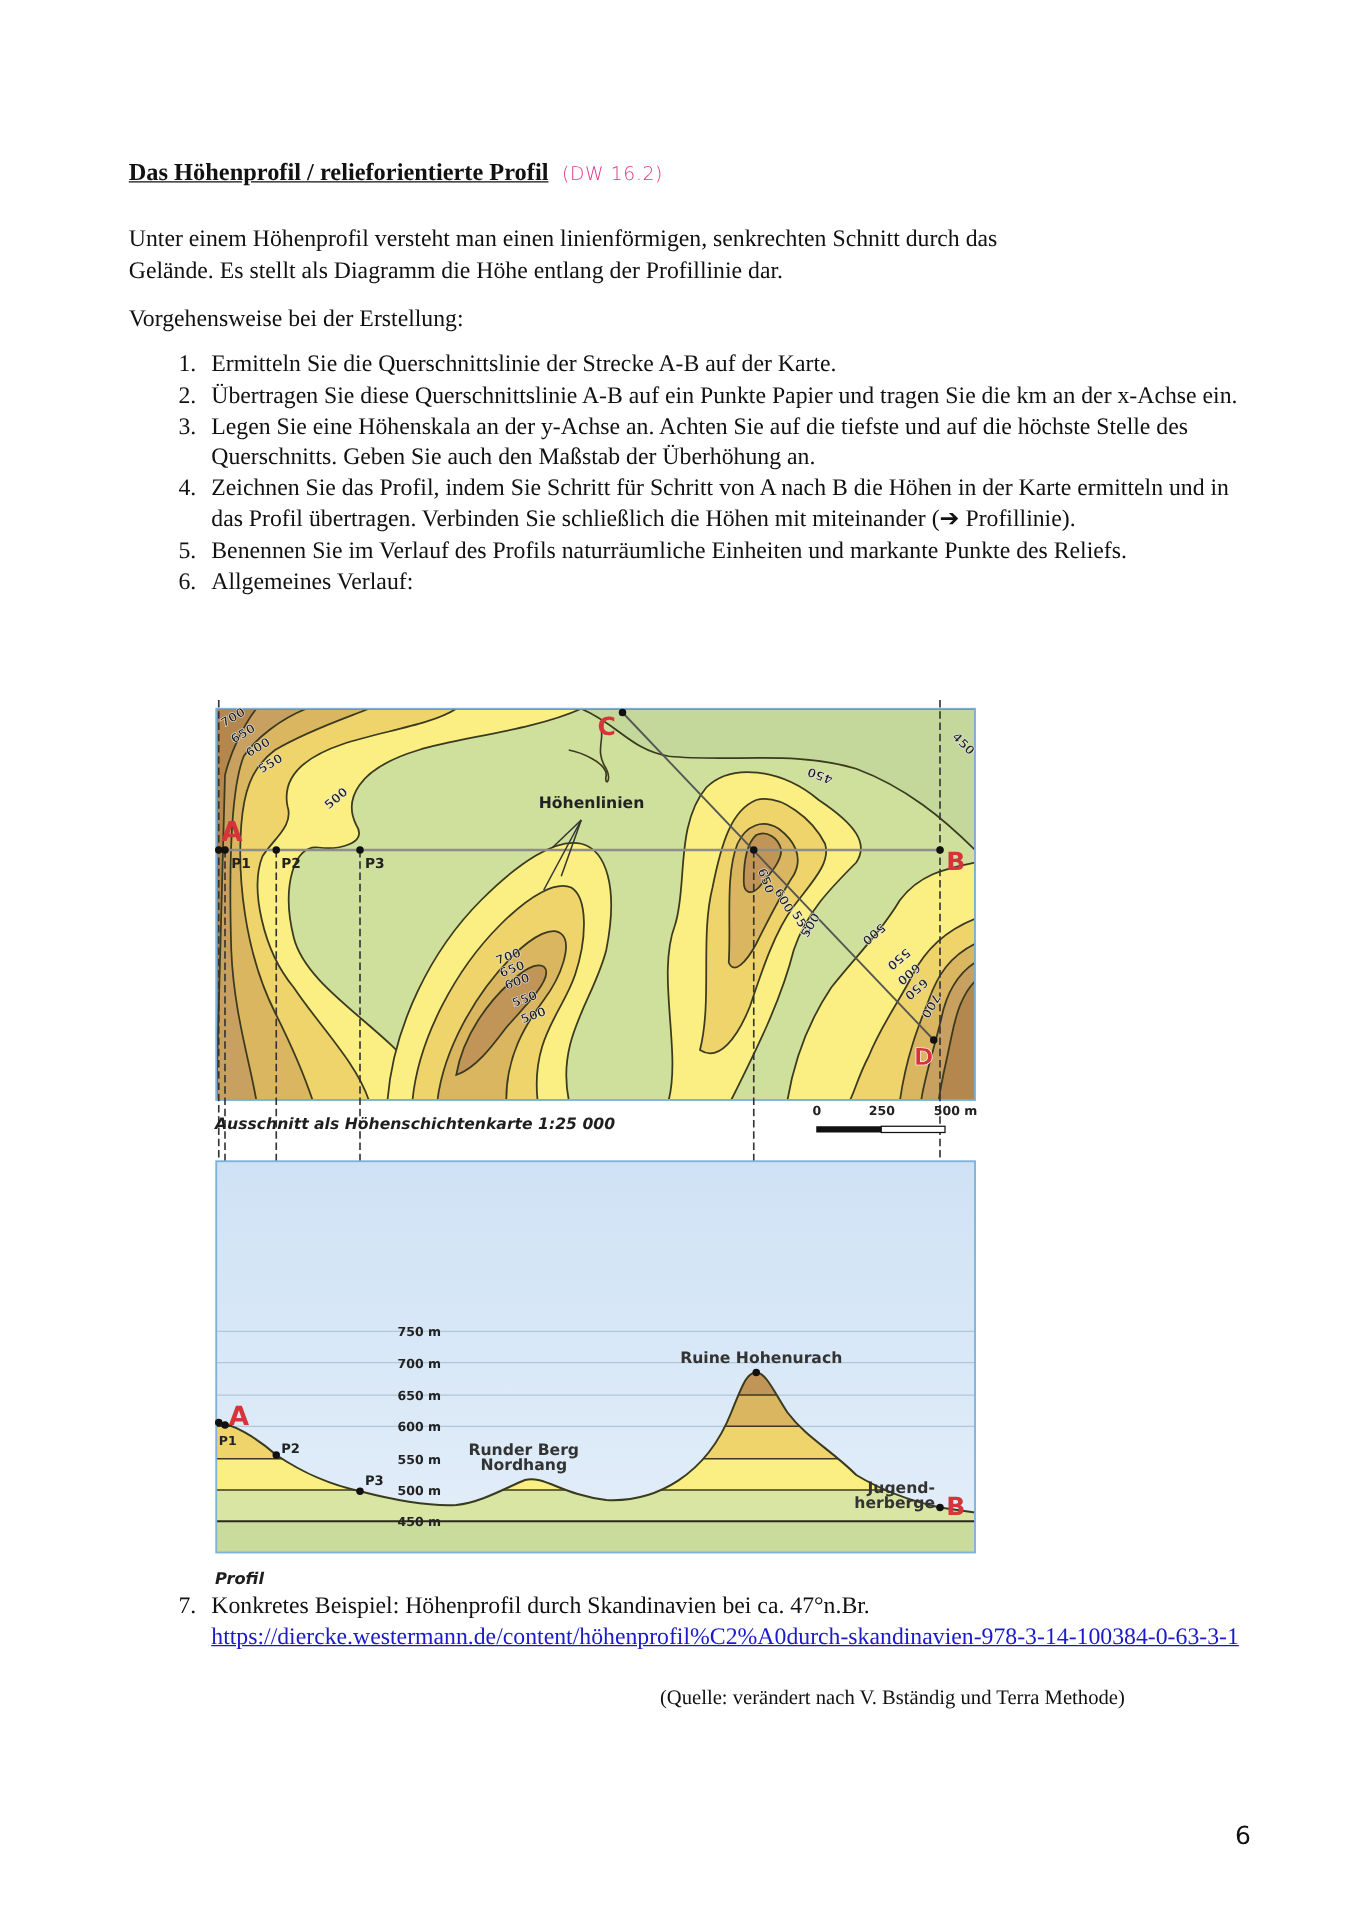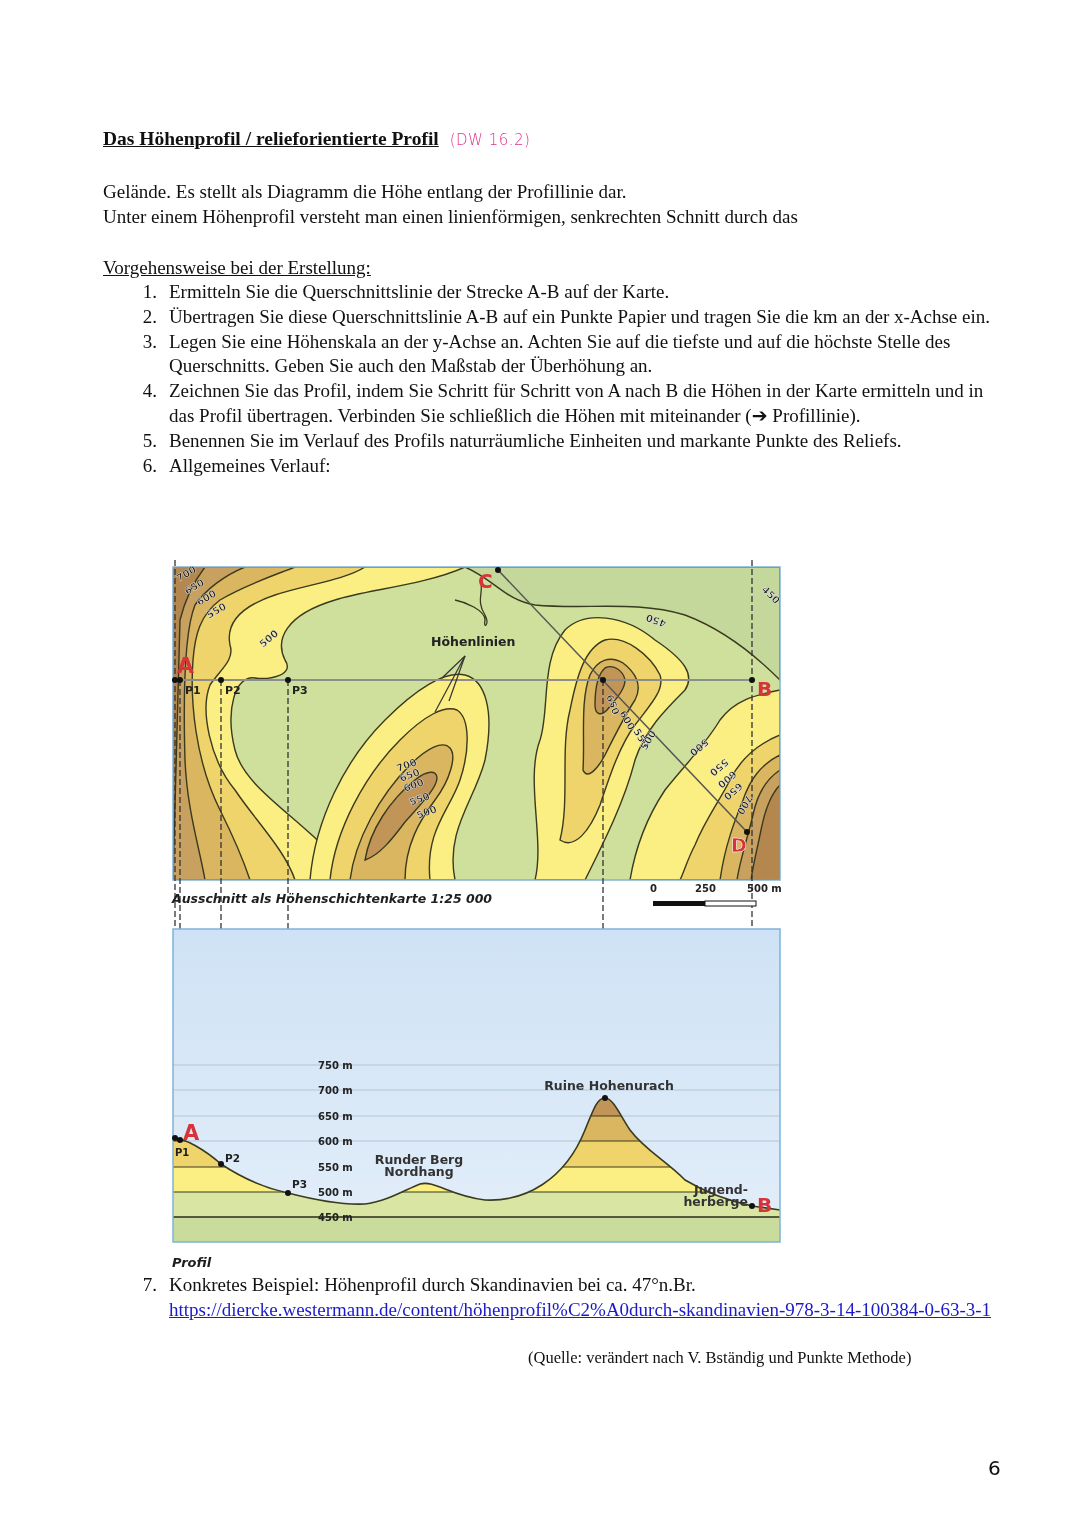--- a/index.html
+++ b/index.html
@@ -23,25 +23,25 @@
 <body>
 
 <div class="page">
 
   <div class="title-line">
     <span class="title">Das Höhenprofil / relieforientierte Profil</span>
     <span class="handnote">(DW 16.2)</span>
   </div>
 
   <div class="para" style="top:180px;">
+    <div>Unter einem Höhenprofil versteht man einen linienförmigen, senkrechten Schnitt durch das</div>
     <div>Gelände. Es stellt als Diagramm die Höhe entlang der Profillinie dar.</div>
-    <div>Unter einem Höhenprofil versteht man einen linienförmigen, senkrechten Schnitt durch das</div>
   </div>
 
-  <div class="para" style="top:256px;text-decoration:underline;">Vorgehensweise bei der Erstellung:</div>
+  <div class="para" style="top:244px;">Vorgehensweise bei der Erstellung:</div>
 
   <ol class="list" style="top:280px;">
     <li><span class="num">1.</span><span>Ermitteln Sie die Querschnittslinie der Strecke A-B auf der Karte.</span></li>
     <li><span class="num">2.</span><span>Übertragen Sie diese Querschnittslinie A-B auf ein Punkte Papier und tragen Sie die km an der x-Achse ein.</span></li>
     <li><span class="num">3.</span><span>Legen Sie eine Höhenskala an der y-Achse an. Achten Sie auf die tiefste und auf die höchste Stelle des Querschnitts. Geben Sie auch den Maßstab der Überhöhung an.</span></li>
     <li><span class="num">4.</span><span>Zeichnen Sie das Profil, indem Sie Schritt für Schritt von A nach B die Höhen in der Karte ermitteln und in das Profil übertragen. Verbinden Sie schließlich die Höhen mit miteinander (➔ Profillinie).</span></li>
     <li><span class="num">5.</span><span>Benennen Sie im Verlauf des Profils naturräumliche Einheiten und markante Punkte des Reliefs.</span></li>
     <li><span class="num">6.</span><span>Allgemeines Verlauf:</span></li>
   </ol>
 
@@ -245,15 +245,15 @@
     </svg>
   </div>
 
   <ol class="list" style="top:1273px;">
     <li>
       <span class="num">7.</span><span>Konkretes Beispiel: Höhenprofil durch Skandinavien bei ca. 47°n.Br.</span><br>
       <a class="link">https://diercke.westermann.de/content/höhenprofil%C2%A0durch-skandinavien-978-3-14-100384-0-63-3-1</a>
     </li>
   </ol>
 
-  <div class="source">(Quelle: verändert nach V. Bständig und Punkte Methode)</div>
+  <div class="source">(Quelle: verändert nach V. Bständig und Terra Methode)</div>
   <div class="pagenum">6</div>
 </div>
 
 </body></html>

